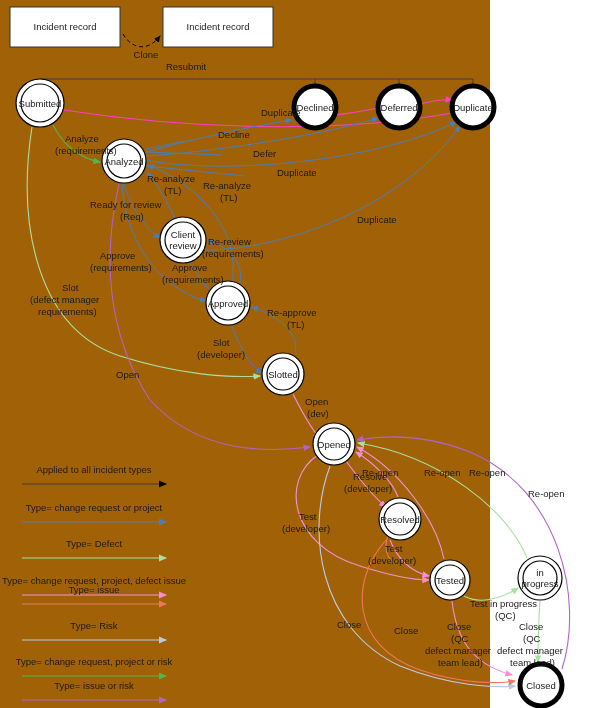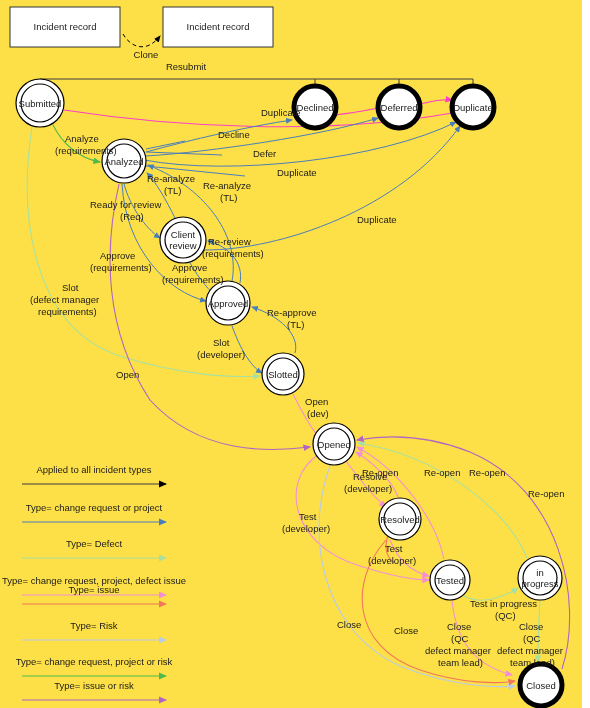--- a/index.html
+++ b/index.html
@@ -1,17 +1,17 @@
 <!DOCTYPE html>
 <html><head>
 <meta charset="utf-8">
 <style>
   html,body{margin:0;padding:0;background:#ffffff;}
   body{width:590px;height:708px;font-family:"Liberation Sans",sans-serif;overflow:hidden;}
-  #stage{position:relative;width:582px;height:708px;background:#fde047;}
+  #stage{position:relative;width:490px;height:708px;background:#a16207;}
   svg#diagram{position:absolute;left:0;top:0;width:590px;height:708px;}
   text{font-family:"Liberation Sans",sans-serif;fill:#1a1a1a;}
   .lbl{font-size:9.5px;}
   .statelbl{font-size:9.5px;}
   .legendlbl{font-size:9.5px;}
   .boxlbl{font-size:9.5px;}
   .edge{fill:none;}
   .statecircle{fill:#ffffff;stroke:#000000;}
 </style>
 </head>

